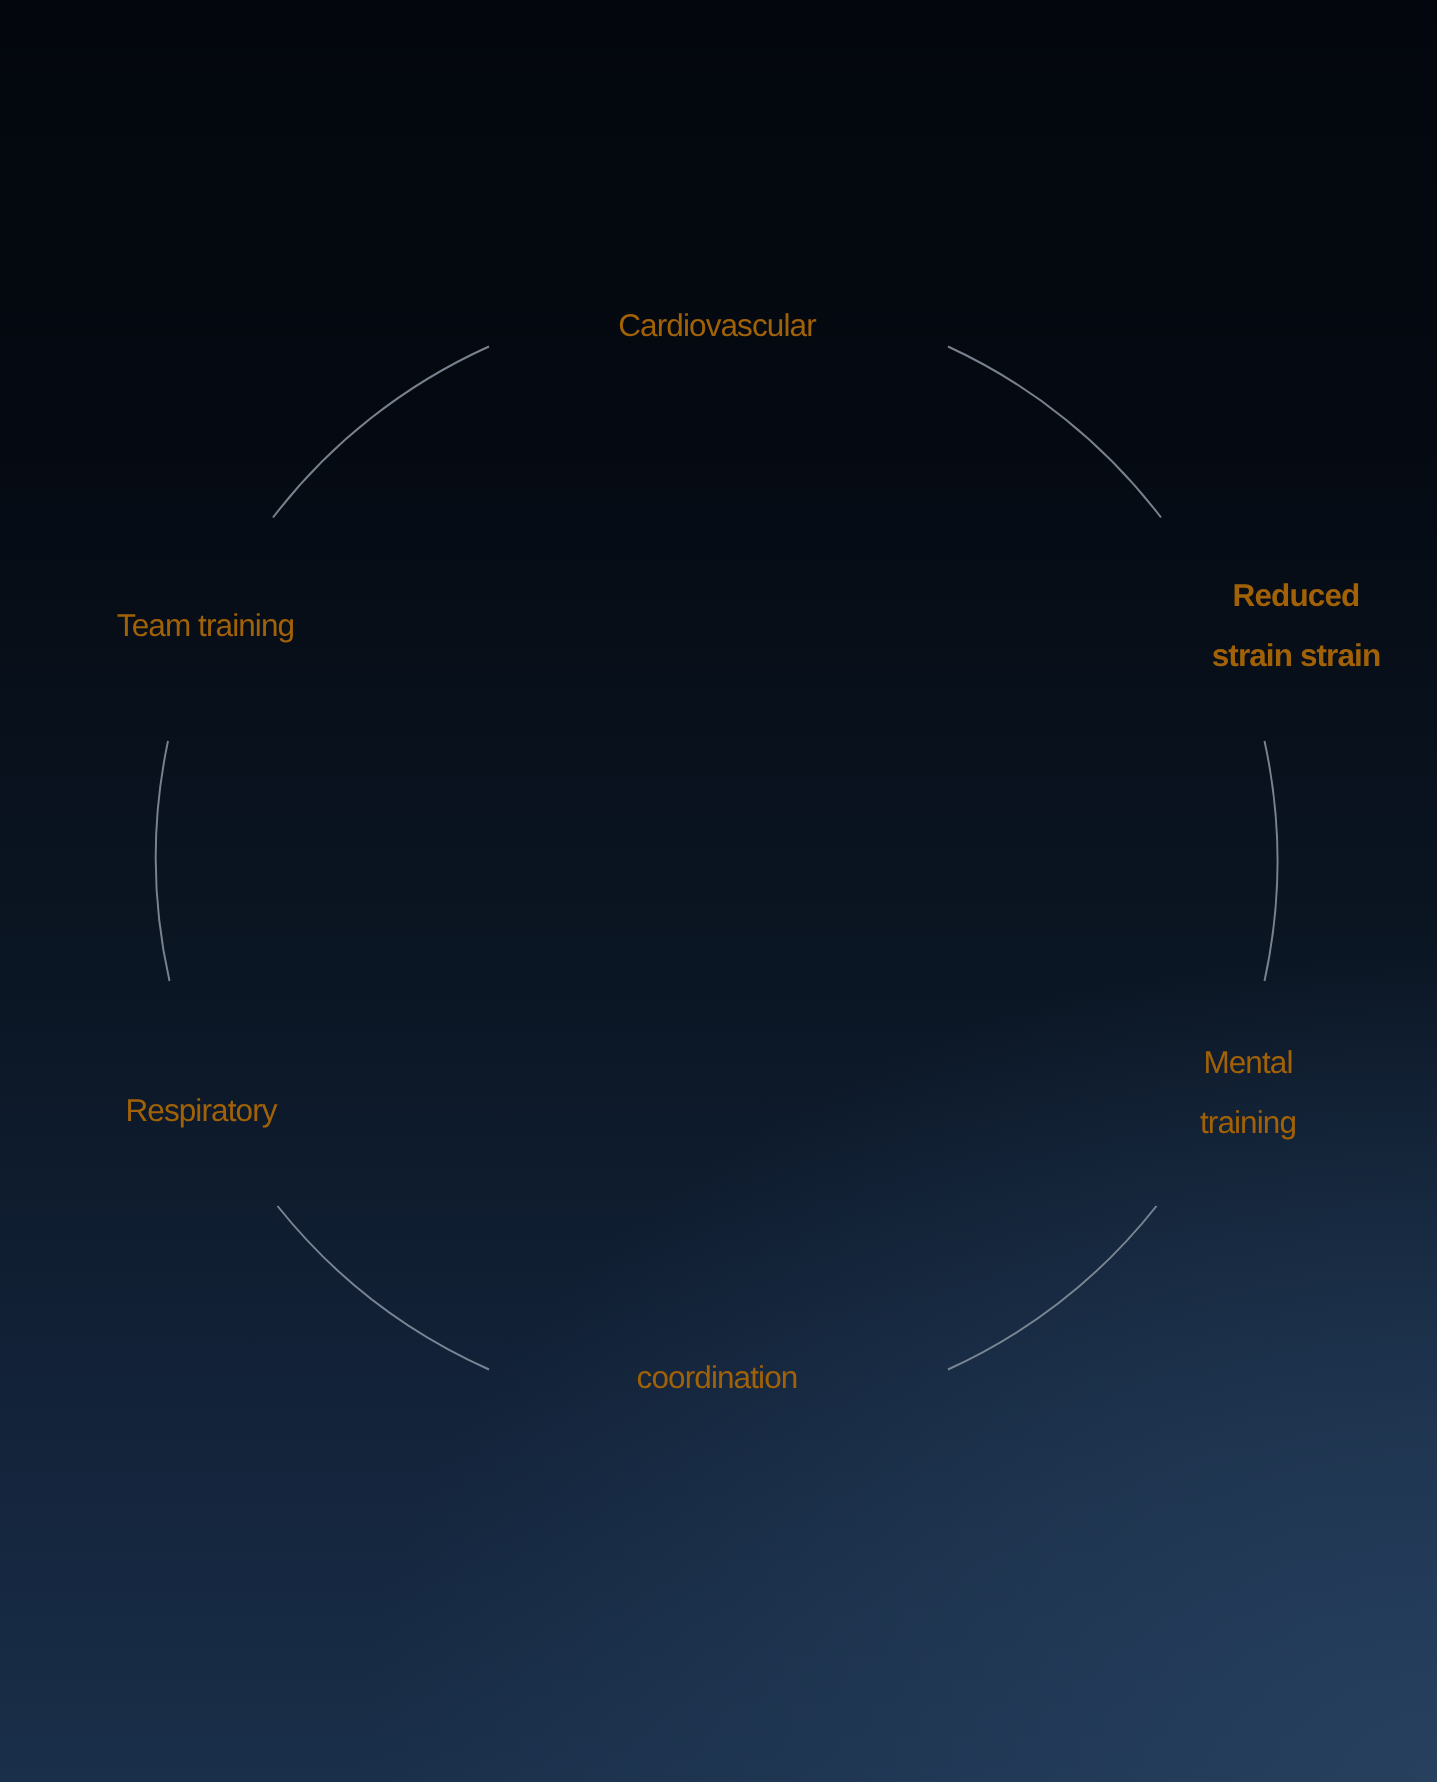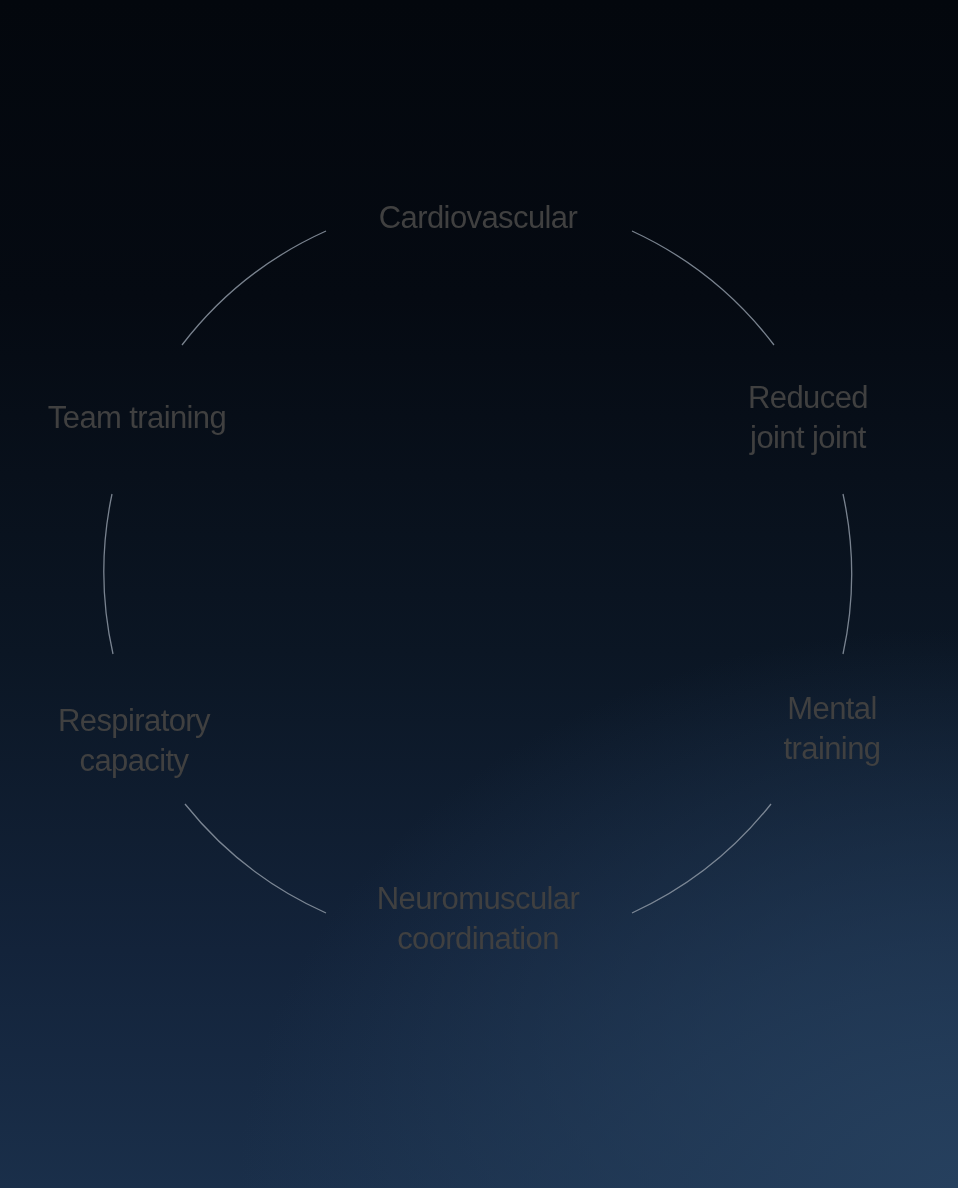--- a/index.html
+++ b/index.html
@@ -6,21 +6,21 @@
   body {
     width:958px; height:1188px; overflow:hidden; position:relative;
     background:
       radial-gradient(ellipse 900px 700px at 100% 100%, #26405e 0%, rgba(38,64,94,0.6) 35%, rgba(20,34,54,0) 80%),
       linear-gradient(180deg, #03070d 0%, #050a12 25%, #0b1624 55%, #13233a 80%, #1a2f4a 100%);
     font-family: "Liberation Sans", sans-serif;
   }
   .ring { position:absolute; left:0; top:0; width:958px; height:1188px; }
   .ring path { fill:none; stroke:#8d97a3; stroke-width:1.3; opacity:0.85; }
   .label {
-    position:absolute; color:#404040; font-size:31px; line-height:40px;
+    position:absolute; color:#a16207; font-size:21px; line-height:40px;
     text-align:center; letter-spacing:-0.6px; white-space:nowrap;
     transform:translate(-50%,-50%);
   }
   .label span { display:block; }
 </style>
 </head>
 <body>
 
 <svg class="ring" viewBox="0 0 958 1188">
   <path d="M632,231 A376,376 0 0 1 774,345"></path>
@@ -28,35 +28,33 @@
   <path d="M771,804 A376,376 0 0 1 632,913"></path>
   <path d="M326,913 A376,376 0 0 1 185,804"></path>
   <path d="M113,654 A376,376 0 0 1 112,494"></path>
   <path d="M182,345 A376,376 0 0 1 326,231"></path>
 </svg>
 
 <div class="label" style="left:478px;top:218px;">
   <span>Cardiovascular</span>
 </div>
 
-<div class="label" style="left:808px;top:418px;">
+<div class="label" style="left:864px;top:418px;font-weight:bold;">
   <span>Reduced</span>
-  <span>joint joint</span>
+  <span>strain strain</span>
 </div>
 
 <div class="label" style="left:832px;top:729px;">
   <span>Mental</span>
   <span>training</span>
 </div>
 
 <div class="label" style="left:478px;top:919px;">
-  <span>Neuromuscular</span>
   <span>coordination</span>
 </div>
 
 <div class="label" style="left:134px;top:729px;margin-top:12px;">
   <span>Respiratory</span>
-  <span>capacity</span>
 </div>
 
 <div class="label" style="left:137px;top:418px;">
   <span>Team training</span>
 </div>
 
 </body></html>

